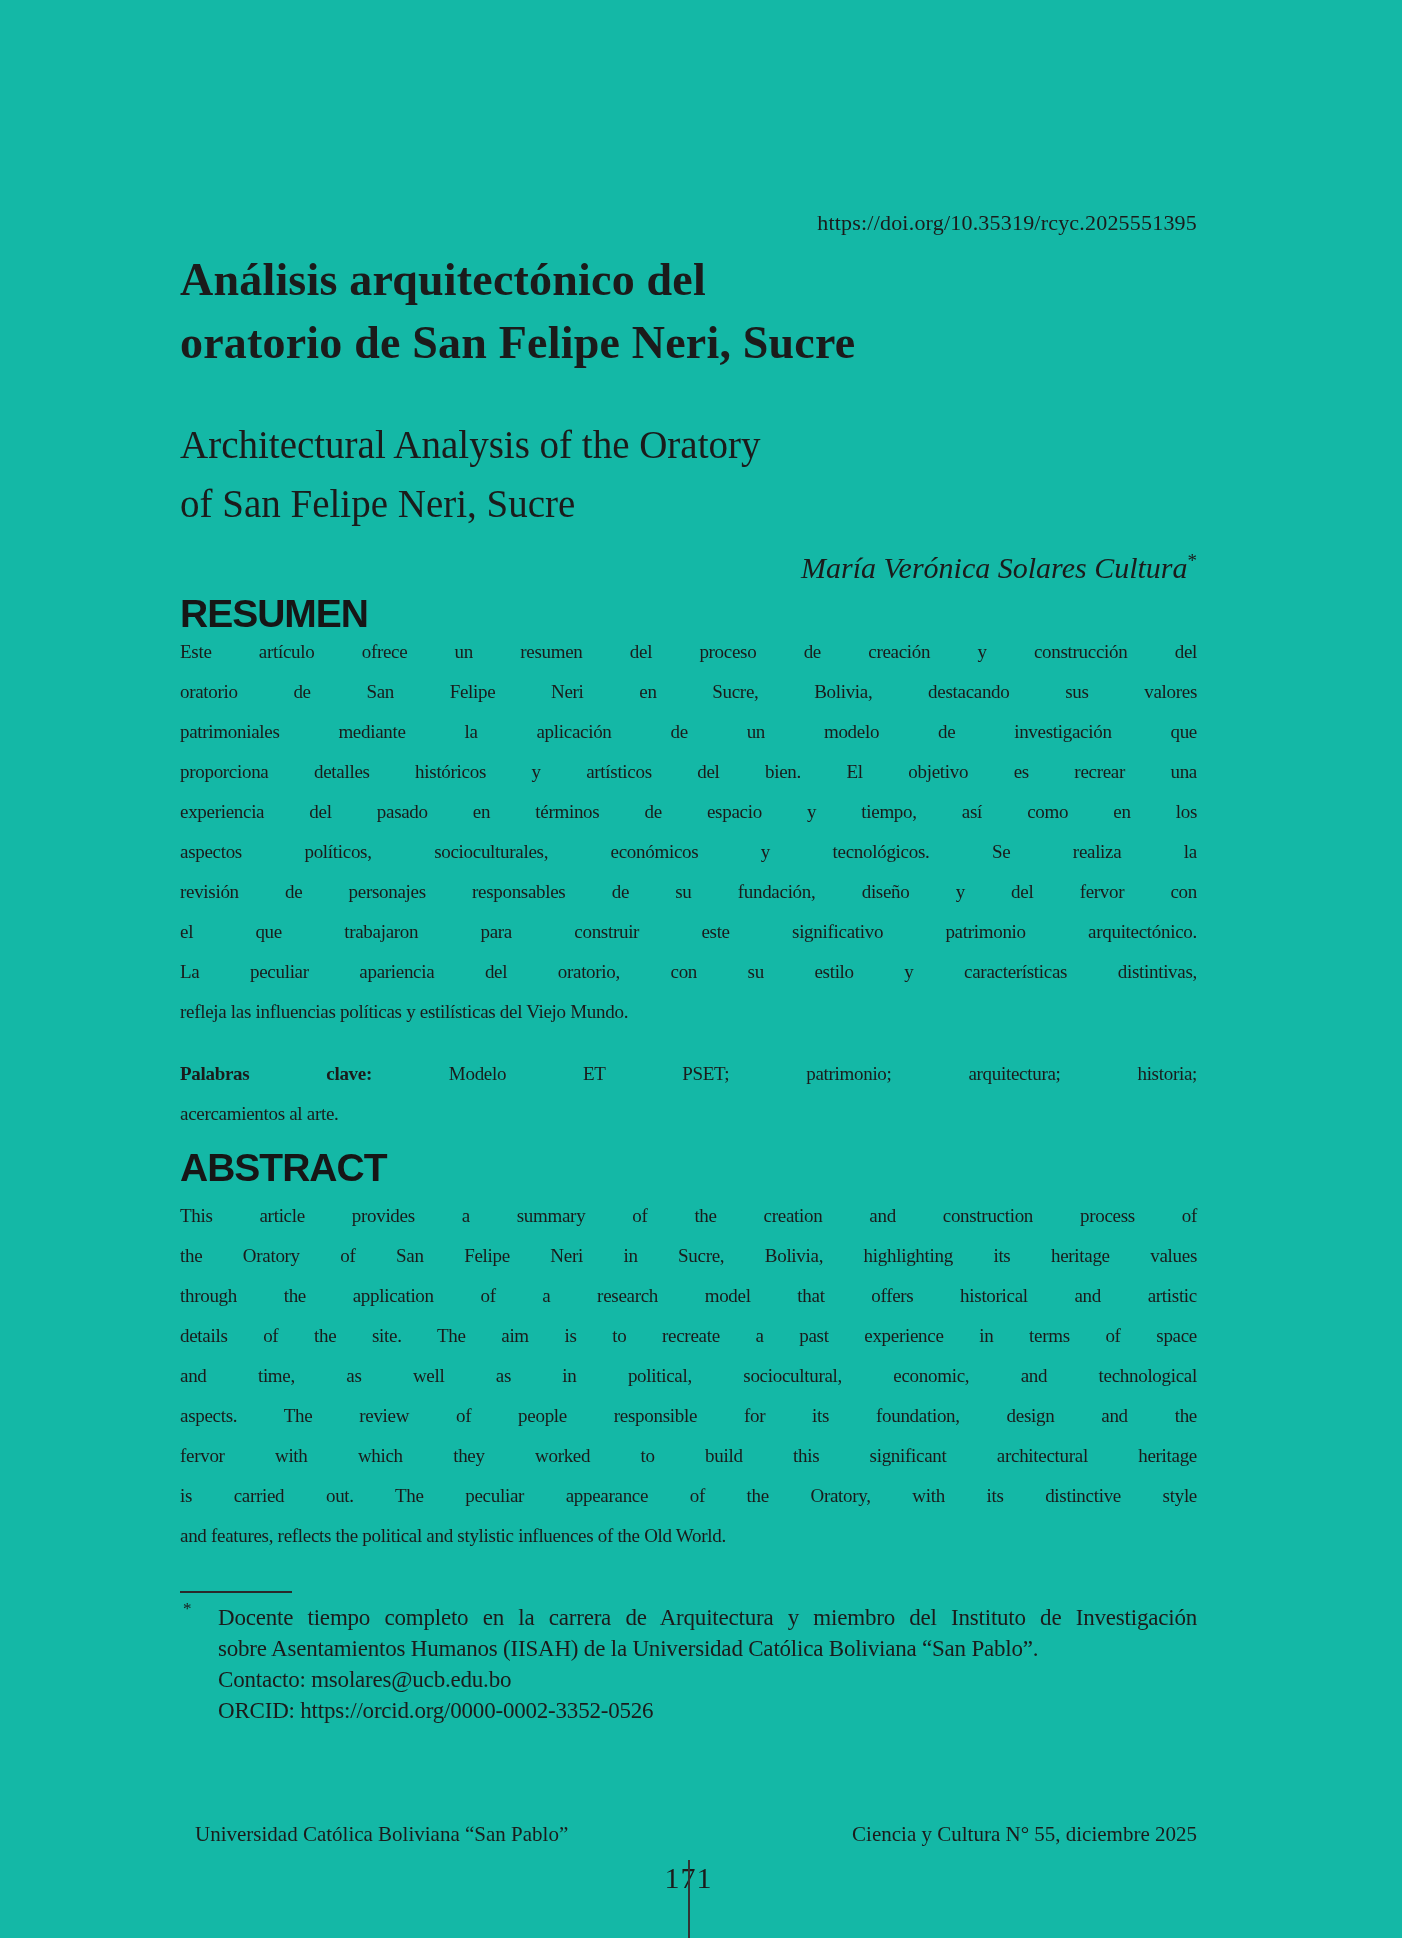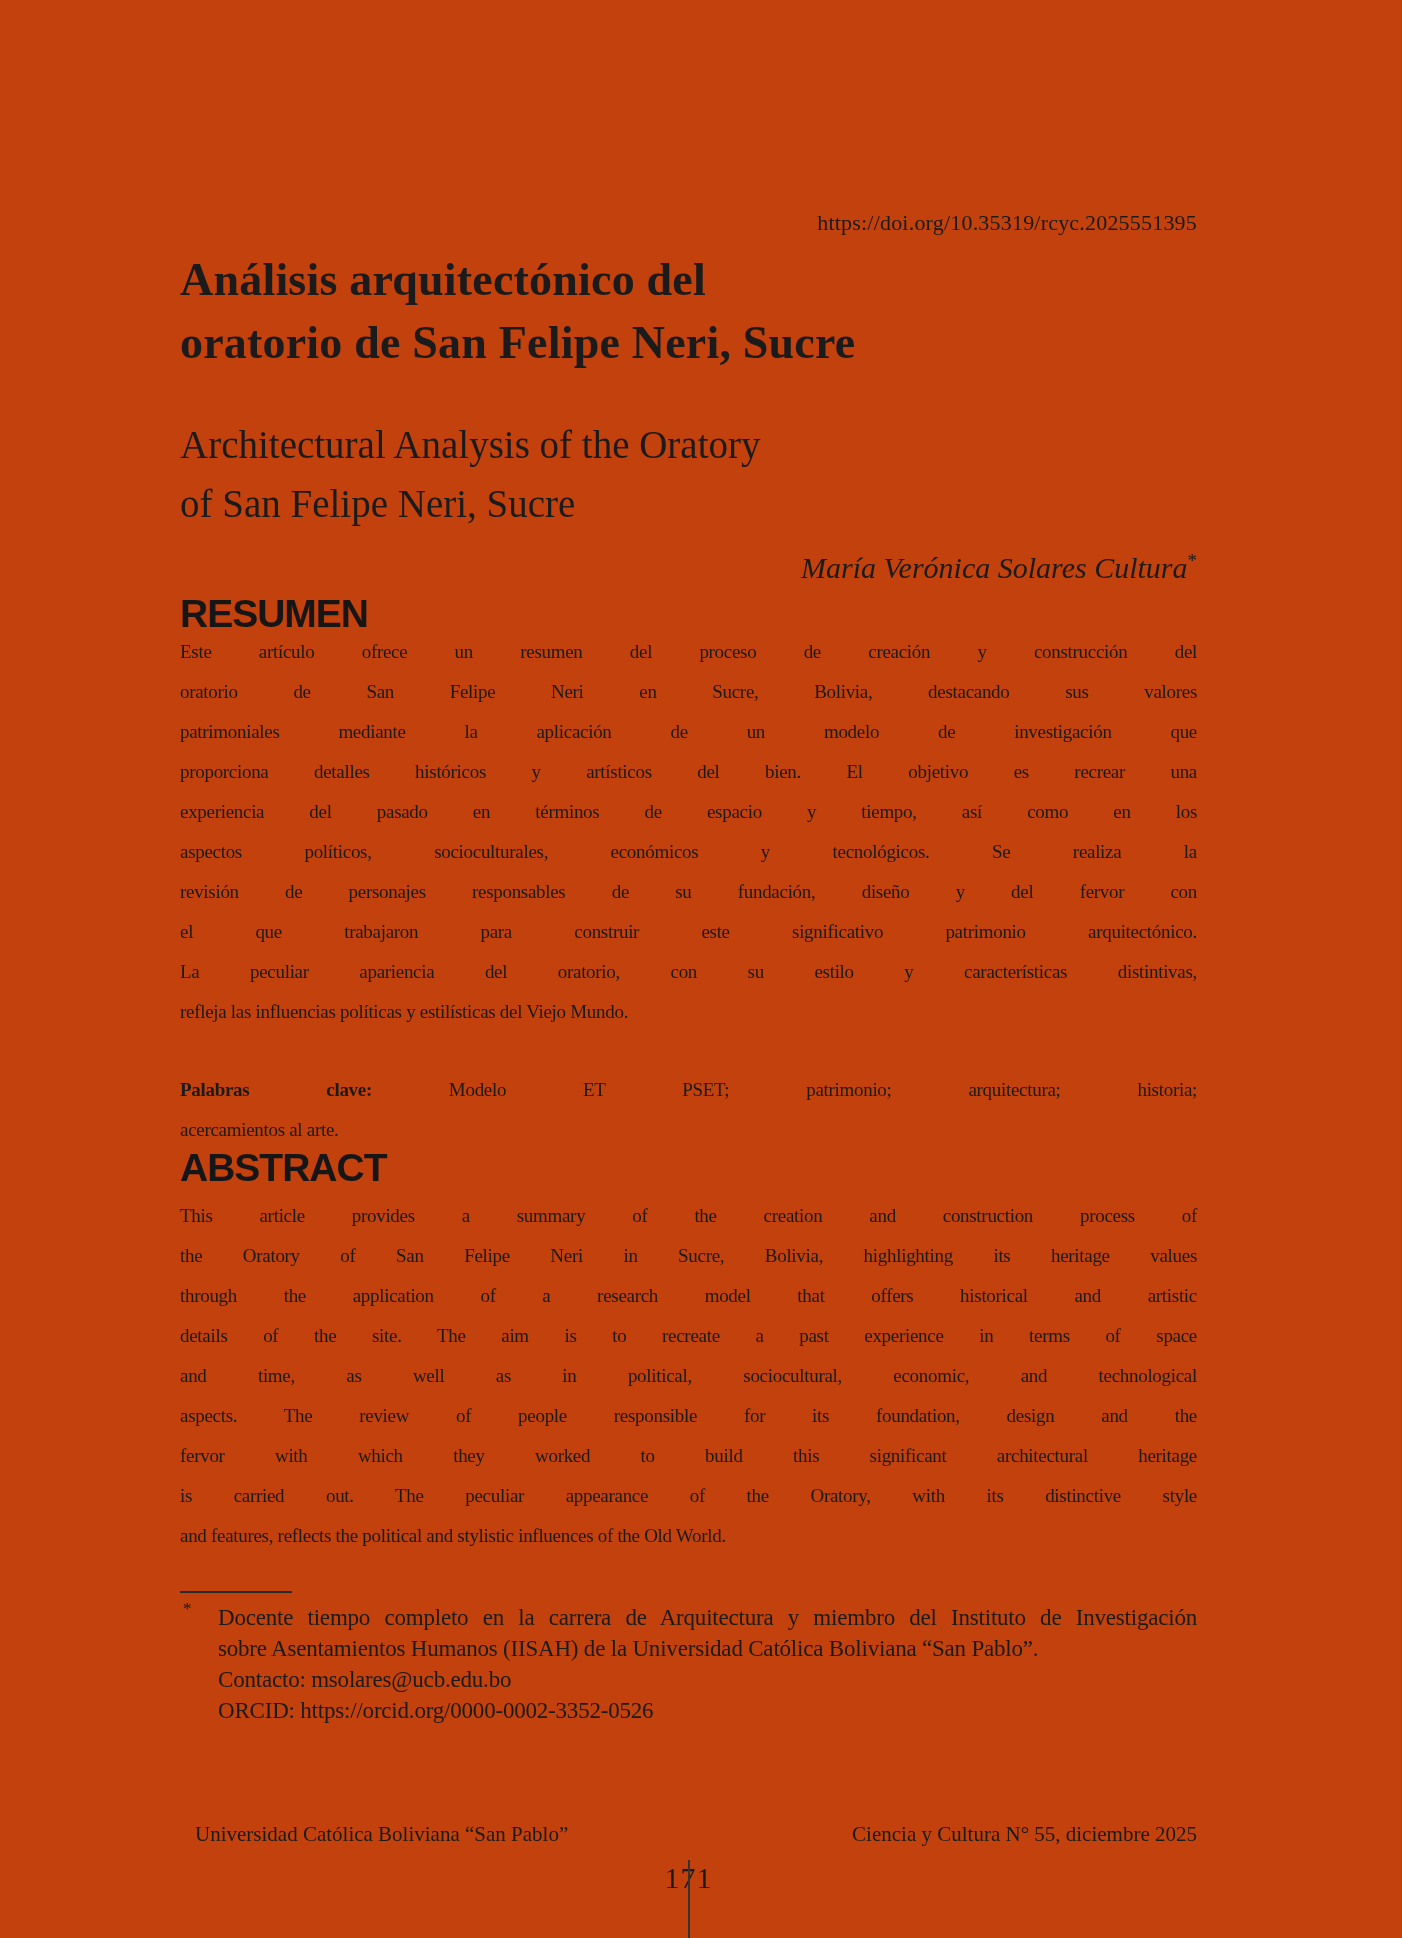--- a/index.html
+++ b/index.html
@@ -1,20 +1,20 @@
 <!DOCTYPE html>
 <html><head>
 <meta charset="utf-8">
 <style>
   html, body { margin: 0; padding: 0; background: #888; }
   .page {
     position: relative;
     width: 1402px;
     height: 1938px;
-    background: #c2410c;
+    background: #14b8a6;
     font-family: "Liberation Serif", serif;
     color: #1b1b1b;
     overflow: hidden;
   }
   .content {
     position: absolute;
     left: 180px;
     top: 0;
     width: 1017px;
     height: 100%;
@@ -69,21 +69,21 @@
 
   .para { font-size: 19px; letter-spacing: -0.3px; }
   .para .line {
     height: 40px;
     line-height: 40px;
     text-align: justify;
     white-space: normal;
   }
   .para .jl { text-align-last: justify; }
   .para-es  { top: 632px; }
-  .keywords { top: 1054px; margin-top: 16px; }
+  .keywords { top: 1054px; }
   .para-en  { top: 1196px; }
   .kw-label { font-weight: bold; }
 
   .fn-rule {
     top: 1591px;
     width: 112px;
     border-top: 2px solid #2a2a2a;
     height: 0;
   }
   .footnote {

